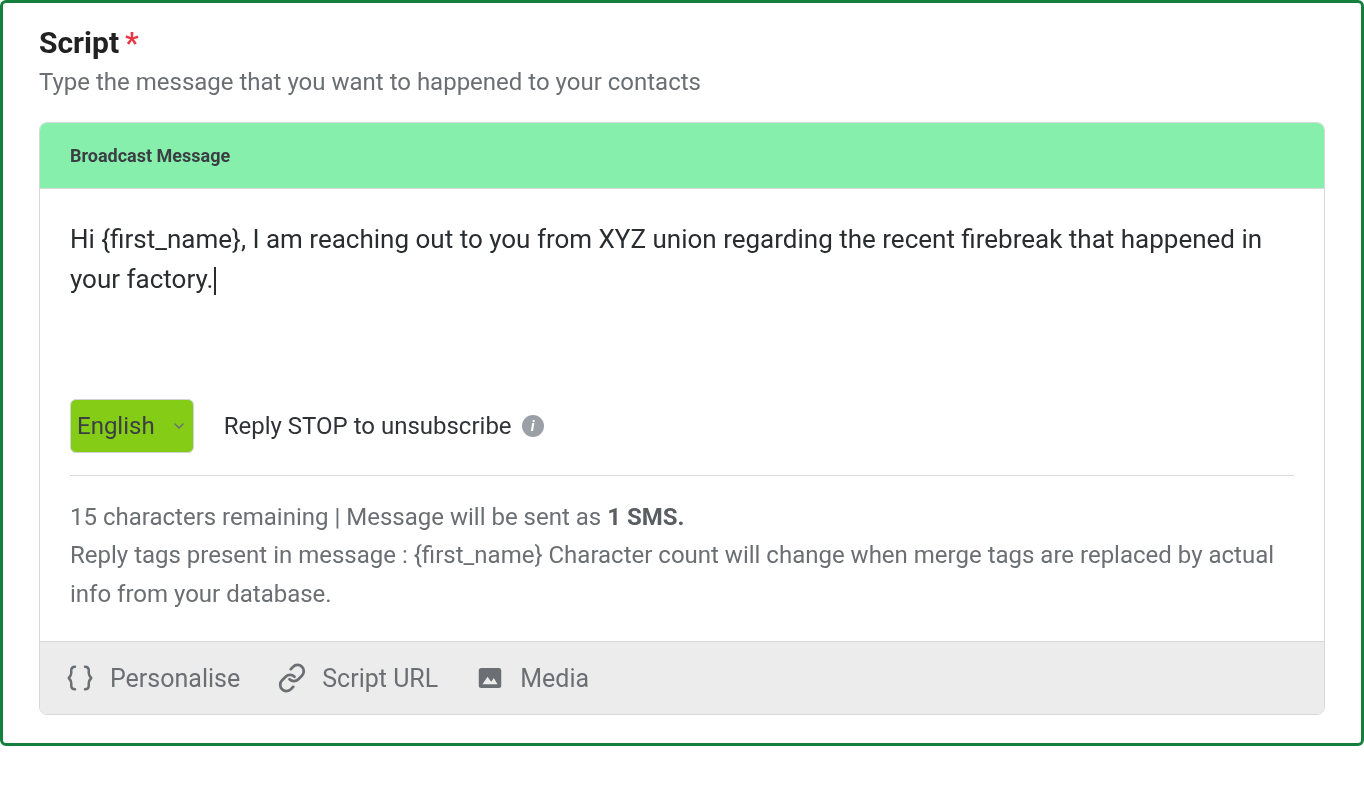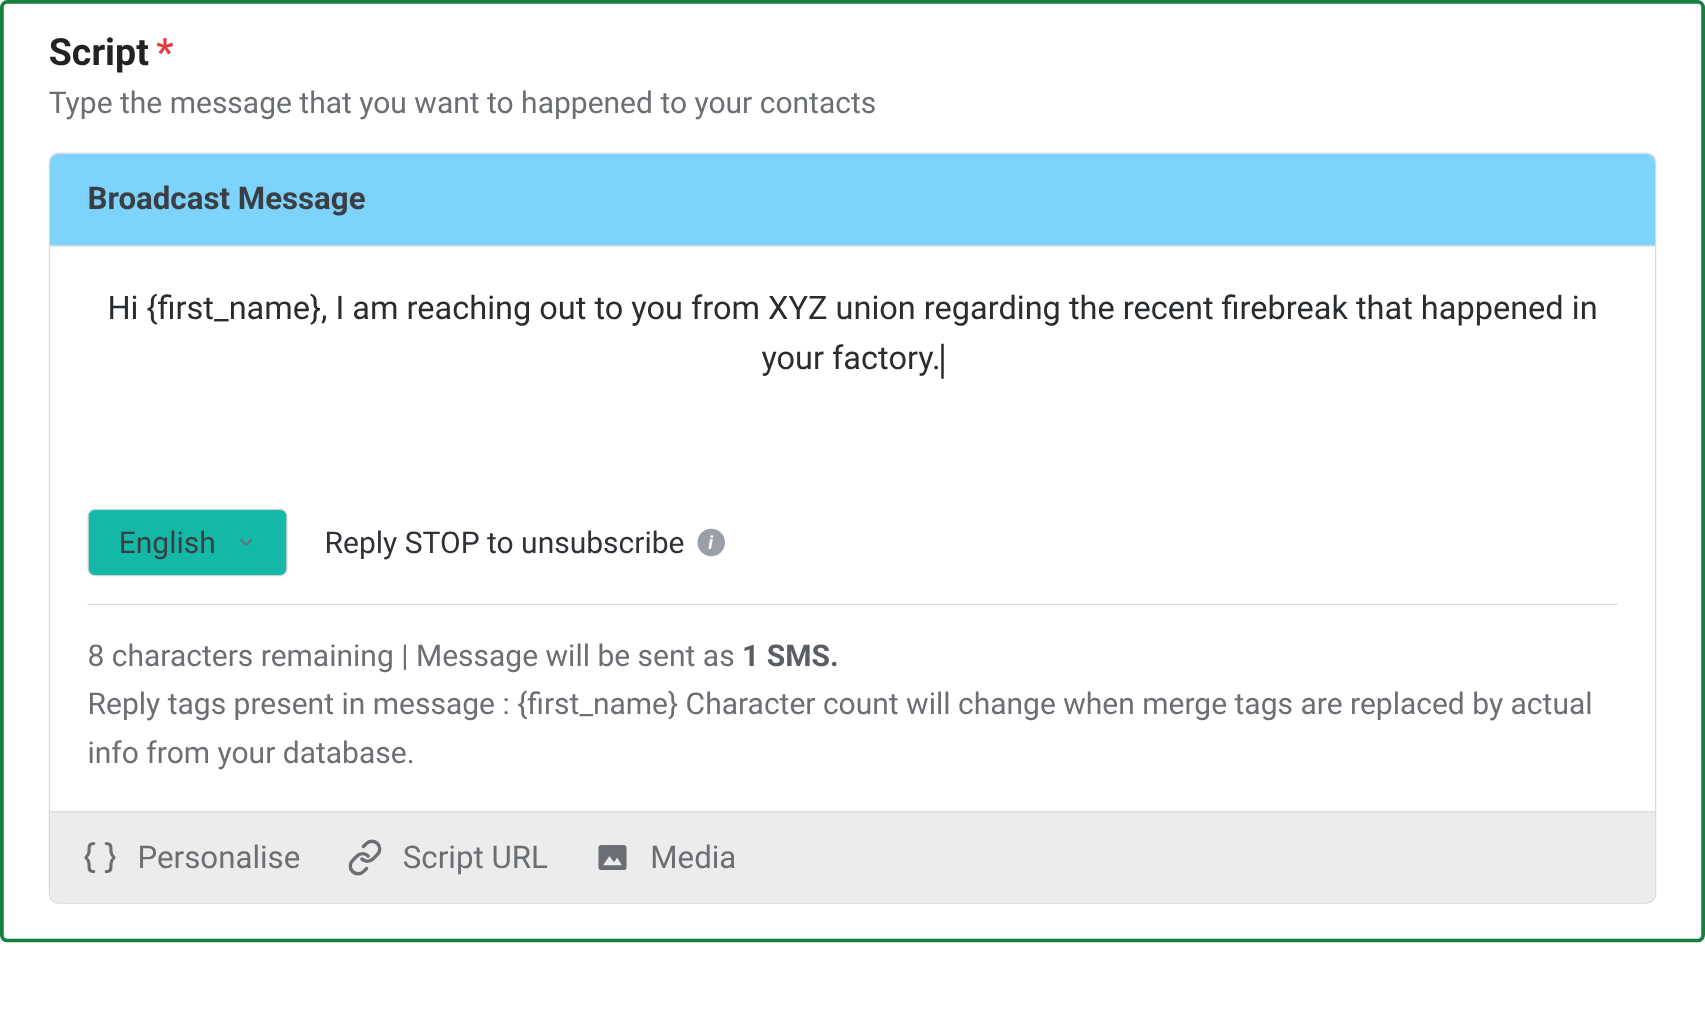--- a/index.html
+++ b/index.html
@@ -33,35 +33,34 @@
       margin-top: 8px;
       margin-bottom: 26px;
     }
     .card {
       border: 1px solid #d7d9dc;
       border-radius: 8px;
       overflow: hidden;
       background: #fff;
     }
     .card-header {
-      background: #7dd3fc;
+      background: #86efac;
       padding: 22px 30px;
-      font-size: 25px;
+      font-size: 18px;
       font-weight: 700;
       color: #3b3f44;
       border-bottom: 1px solid #d7d9dc;
     }
     .message-area {
       padding: 30px 30px 0 30px;
       font-size: 26px;
       color: #2a2d30;
       line-height: 1.55;
       min-height: 200px;
       position: relative;
-      text-align: center;
     }
     .message-text {
       display: inline;
     }
     .cursor {
       display: inline-block;
       width: 1.5px;
       height: 28px;
       background: #2a2d30;
       vertical-align: text-bottom;
@@ -71,27 +70,27 @@
     }
     .controls-row {
       display: flex;
       align-items: center;
       gap: 30px;
       padding: 10px 30px 22px 30px;
     }
     .lang-select {
       border: 1px solid #cfd2d6;
       border-radius: 6px;
-      padding: 12px 24px;
+      padding: 12px 6px;
       font-size: 24px;
       color: #3b3f44;
       display: flex;
       align-items: center;
       gap: 16px;
-      background: #14b8a6;
+      background: #84cc16;
       cursor: pointer;
     }
     .unsubscribe-row {
       display: flex;
       align-items: center;
       gap: 10px;
       font-size: 24px;
       color: #2f3236;
     }
     .info-icon {
@@ -179,21 +178,21 @@
       <div class="unsubscribe-row">
         <span>Reply STOP to unsubscribe</span>
         <span class="info-icon">i</span>
       </div>
     </div>
 
     <div class="divider"></div>
 
     <div class="status-block">
       <div>
-        <span>8 characters remaining | Message will be sent as </span><span class="bold">1 SMS.</span>
+        <span>15 characters remaining | Message will be sent as </span><span class="bold">1 SMS.</span>
       </div>
       <div>Reply tags present in message : {first_name} Character count will change when merge tags are replaced by actual info from your database.</div>
     </div>
 
     <div class="card-footer">
 
       <div class="footer-btn">
         <span class="footer-icon">
           <svg viewBox="0 0 24 24" width="30" height="30" fill="none" stroke="#6b6f73" stroke-width="2" stroke-linecap="round" stroke-linejoin="round">
             <path d="M8 3c-2 0-3 1-3 3v2c0 2-1 3-2 4 1 1 2 2 2 4v2c0 2 1 3 3 3"></path>

